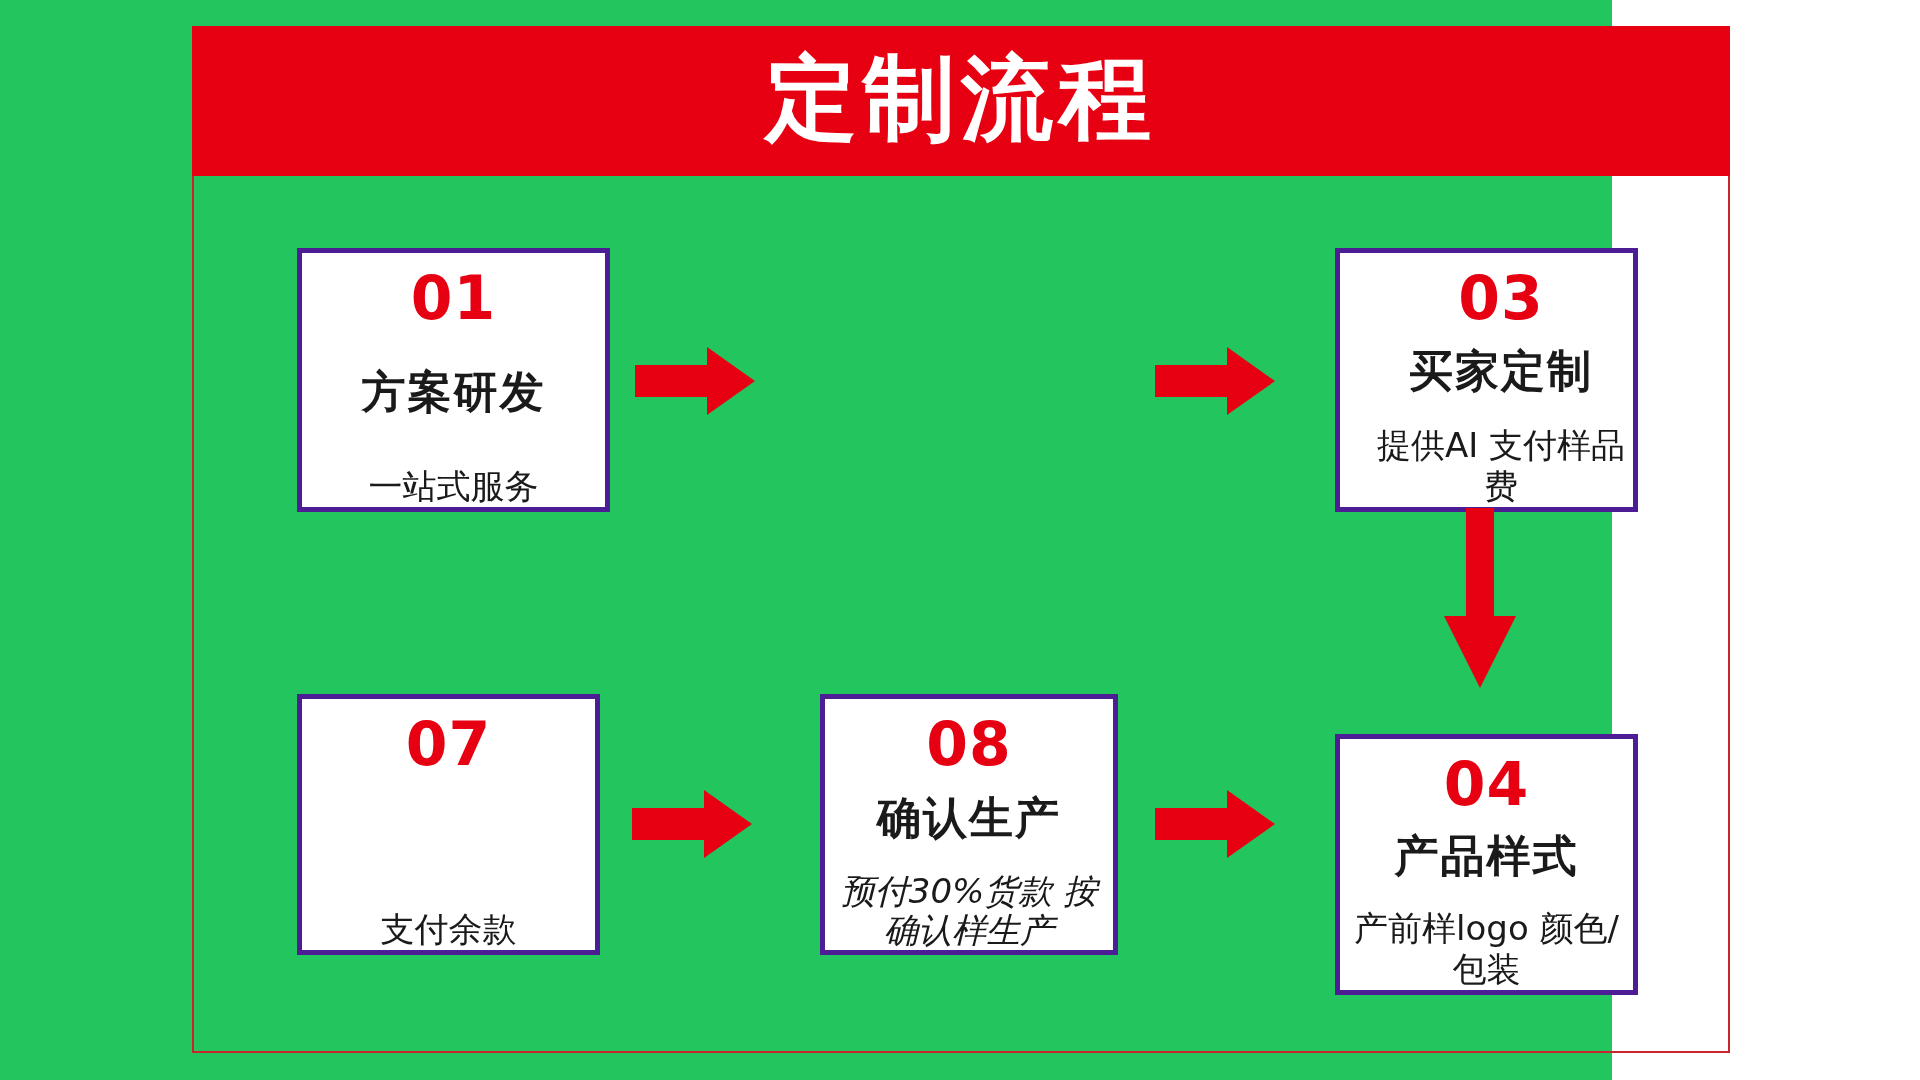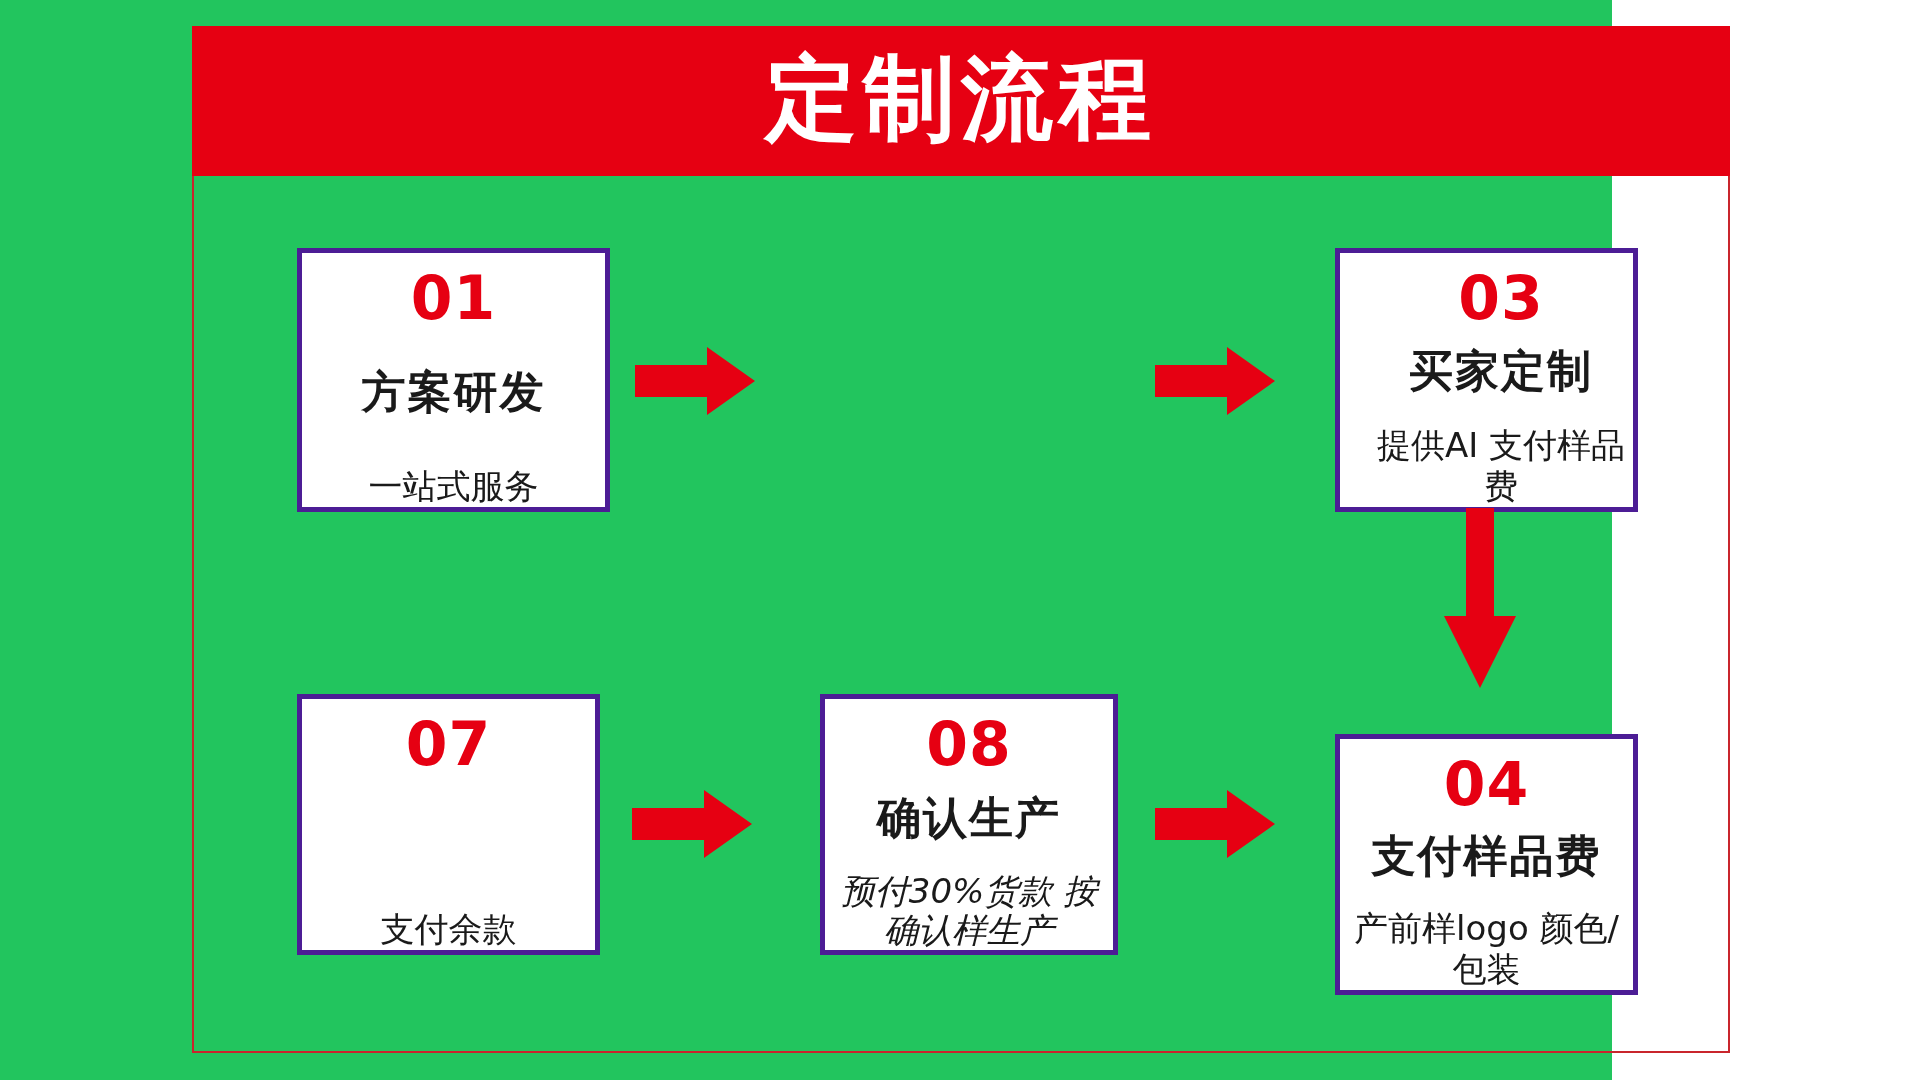--- a/index.html
+++ b/index.html
@@ -172,17 +172,17 @@
   </div>
 
   <div class="arrow-right" id="arrow-5-4">
     <svg width="120" height="72" viewBox="0 0 120 72" aria-hidden="true">
       <polygon points="0,20 72,20 72,2 120,36 72,70 72,52 0,52" fill="#e60012"></polygon>
     </svg>
   </div>
 
   <div class="step-box" id="box-04">
     <div class="step-num">04</div>
-    <div class="step-title">支付样品费</div>
+    <div class="step-title">产品样式</div>
     <div class="step-sub">产前样logo 颜色/包装</div>
   </div>
 
 </div>
 
 </body></html>

